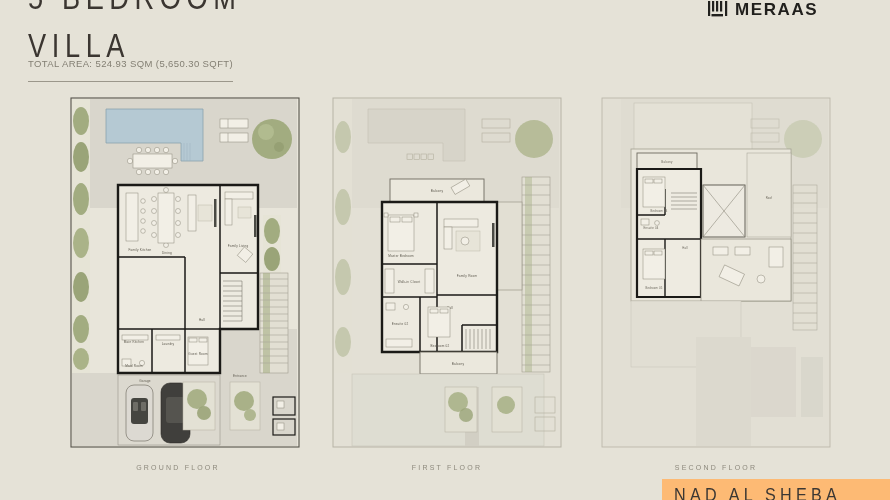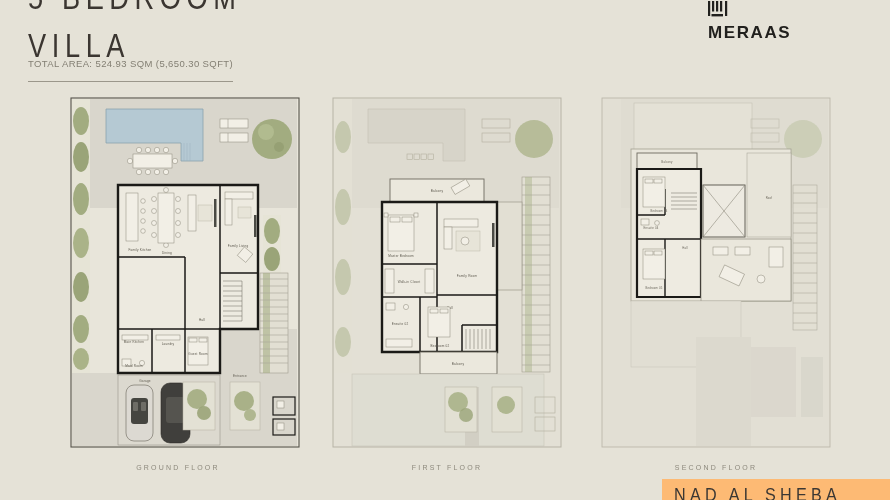--- a/index.html
+++ b/index.html
@@ -15,21 +15,21 @@
     font-size:34px;font-weight:300;letter-spacing:7px;line-height:48px;
     color:#3b3631;transform:scaleX(.8);transform-origin:left top;
     white-space:pre;
   }
   .area-line{
     position:absolute;left:28px;top:58px;
     font-size:9.5px;letter-spacing:.4px;color:#837f73;
     padding-bottom:12px;border-bottom:1px solid #9b978b;min-width:200px;
   }
   .brand{
-    position:absolute;left:708px;top:1px;display:flex;align-items:flex-start;gap:5px;flex-direction:column;
+    position:absolute;left:708px;top:1px;display:flex;align-items:flex-start;gap:5px;
   }
   .brand-name{font-size:17px;font-weight:700;letter-spacing:1.6px;color:#21201d;line-height:18px;}
   
   .plan{position:absolute;width:230px;height:351px;}
   .plan svg{display:block;width:230px;height:351px;}
   #plan-ground{left:70px;top:97px;}
   #plan-first{left:332px;top:97px;}
   #plan-second{left:601px;top:97px;}
   .floor-label{
     position:absolute;top:464px;width:230px;text-align:center;

